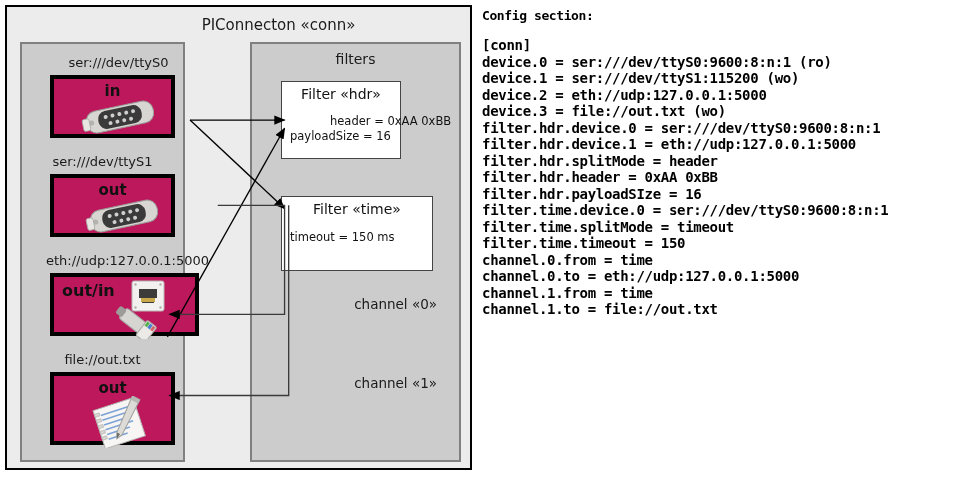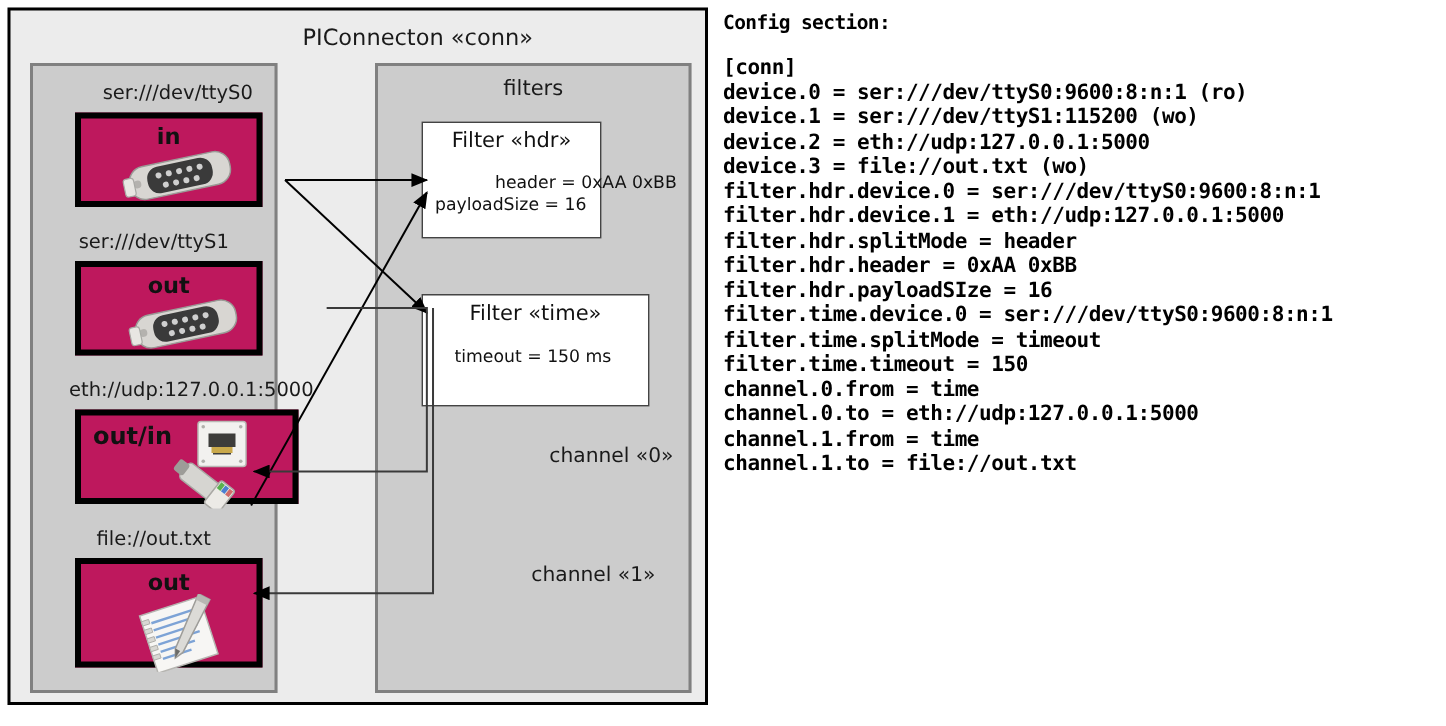--- a/index.html
+++ b/index.html
@@ -228,24 +228,24 @@
       <div class="panel-title">filters</div>
 
       <div class="filter-box" style="left:29px;top:37px;width:120px;height:78px;">
         <span class="filter-title">Filter «hdr»</span>
         <span class="filter-attr" style="top:32px;margin-left:40px;">header = 0xAA 0xBB</span>
         <span class="filter-attr" style="top:47px;">payloadSize = 16</span>
       </div>
 
       <div class="filter-box" style="left:29px;top:152px;width:152px;height:75px;">
         <span class="filter-title">Filter «time»</span>
-        <span class="filter-attr" style="top:33px;padding-left:13px;">timeout = 150 ms</span>
-      </div>
-
-      <div class="channel-label" style="left:0;top:252px;width:185px;margin-left:12px;">channel «0»</div>
+        <span class="filter-attr" style="top:33px;">timeout = 150 ms</span>
+      </div>
+
+      <div class="channel-label" style="left:0;top:252px;width:185px;">channel «0»</div>
       <div class="channel-label" style="left:0;top:331px;width:185px;">channel «1»</div>
     </div>
 
     <svg id="wires" width="467" height="465" viewBox="0 0 467 465" style="left:-2px;top:-2px;">
       <defs>
         <marker id="ah" markerWidth="11" markerHeight="9" refX="10" refY="4.5" orient="auto" markerUnits="userSpaceOnUse">
           <path d="M0,0 L11,4.5 L0,9 z" fill="#000000"></path>
         </marker>
       </defs>
 

